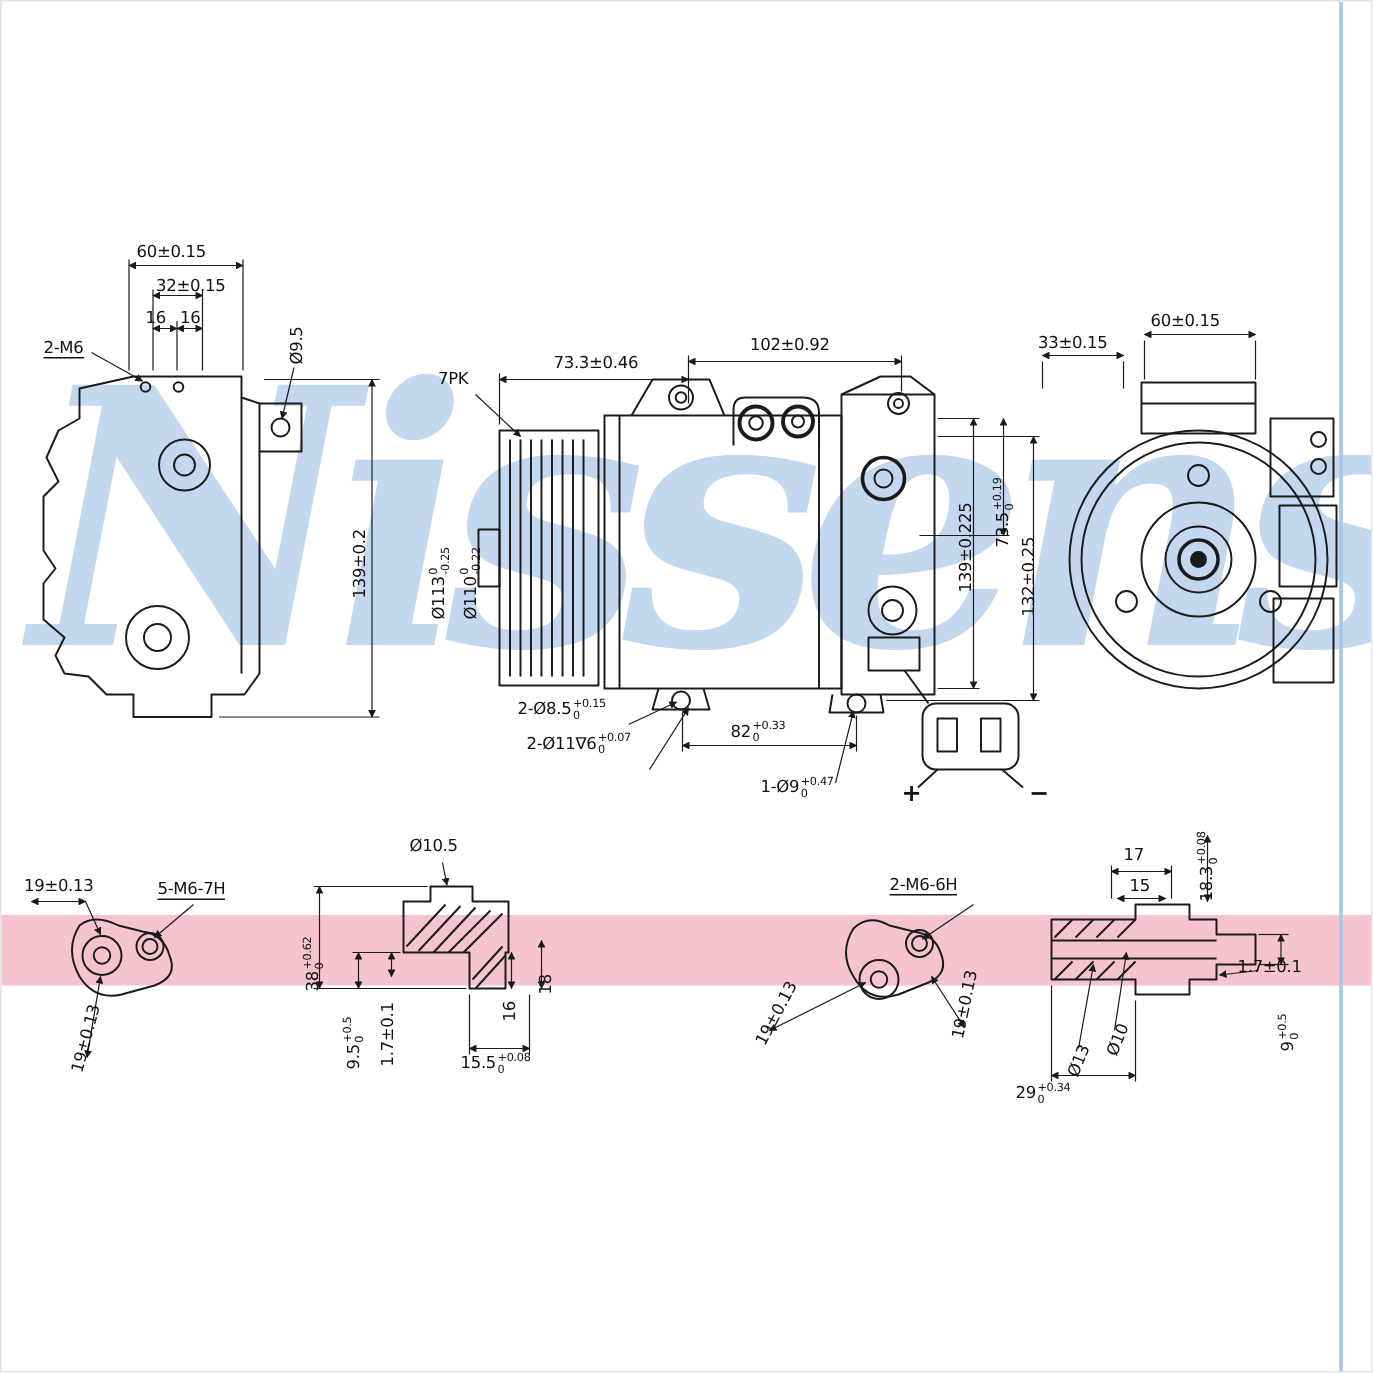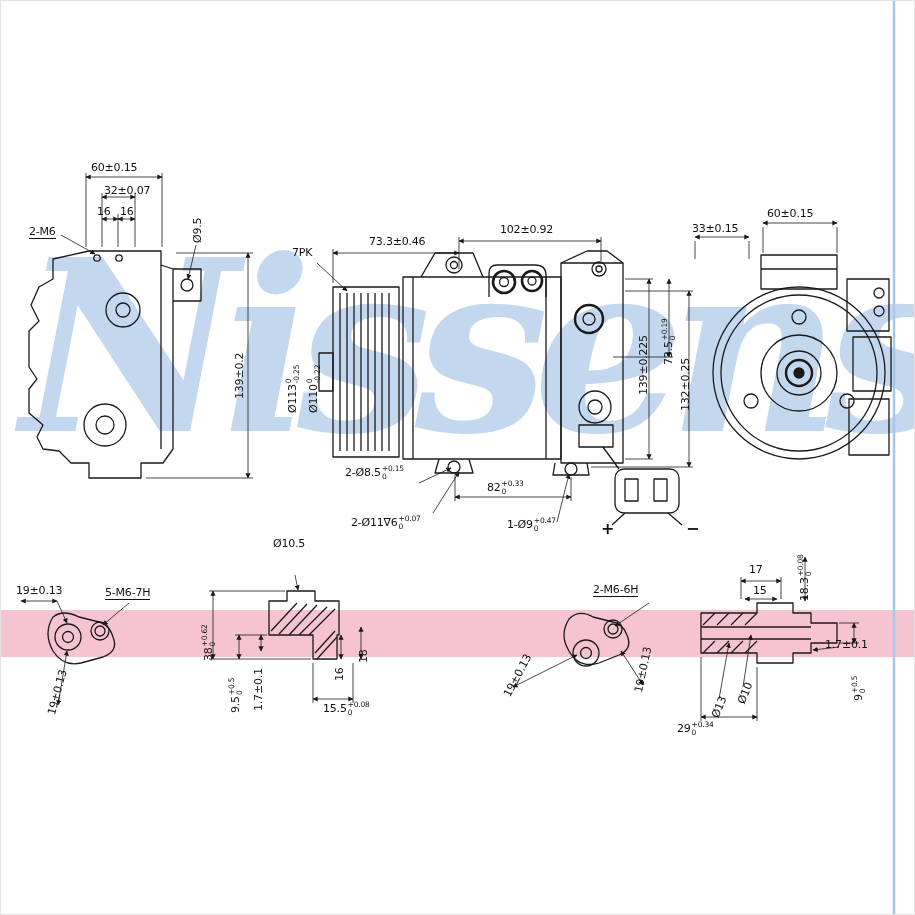--- a/index.html
+++ b/index.html
@@ -249,21 +249,21 @@
       <line x1="700" y1="716" x2="756" y2="716" marker-start="url(#ar)" marker-end="url(#ar)"></line>
     </g>
   </svg>
 
   <div class="labels">
 
     <div class="dim" style="left:90px;top:160px">
         <span>60±0.15</span>
       </div>
     <div class="dim" style="left:103px;top:183px">
-        <span>32±0.07</span>
+        <span>32±0.15</span>
       </div>
     <div class="dim" style="left:96px;top:204px">
         <span>16</span>
       </div>
     <div class="dim" style="left:119px;top:204px">
         <span>16</span>
       </div>
     <div class="dim ul" style="left:28px;top:224px">
         <span>2-M6</span>
       </div>
@@ -310,21 +310,21 @@
     <div class="dim rot" style="left:678px;top:410px">
         <span>132±0.25</span>
       </div>
     <div class="dim" style="left:344px;top:464px">
         <span>2-Ø8.5</span>
         <span class="tol">
           <em>+0.15</em>
           <em>0</em>
         </span>
       </div>
-    <div class="dim" style="left:350px;top:514px">
+    <div class="dim" style="left:350px;top:487px">
         <span>2-Ø11∇6</span>
         <span class="tol">
           <em>+0.07</em>
           <em>0</em>
         </span>
       </div>
     <div class="dim" style="left:486px;top:479px">
         <span>82</span>
         <span class="tol">
           <em>+0.33</em>
@@ -356,41 +356,41 @@
     <div class="dim" style="left:15px;top:583px">
         <span>19±0.13</span>
       </div>
     <div class="dim ul" style="left:104px;top:585px">
         <span>5-M6-7H</span>
       </div>
     <div class="dim r75" style="left:44px;top:712px">
         <span>19±0.13</span>
       </div>
 
-    <div class="dim" style="left:272px;top:536px">
+    <div class="dim" style="left:272px;top:556px">
         <span>Ø10.5</span>
       </div>
     <div class="dim rot" style="left:200px;top:660px">
         <span>38</span>
         <span class="tol">
           <em>+0.62</em>
           <em>0</em>
         </span>
       </div>
     <div class="dim rot" style="left:227px;top:712px">
         <span>9.5</span>
         <span class="tol">
           <em>+0.5</em>
           <em>0</em>
         </span>
       </div>
     <div class="dim rot" style="left:251px;top:710px">
         <span>1.7±0.1</span>
       </div>
-    <div class="dim" style="left:322px;top:700px">
+    <div class="dim" style="left:306px;top:700px">
         <span>15.5</span>
         <span class="tol">
           <em>+0.08</em>
           <em>0</em>
         </span>
       </div>
     <div class="dim rot" style="left:332px;top:680px">
         <span>16</span>
       </div>
     <div class="dim rot" style="left:356px;top:662px">

